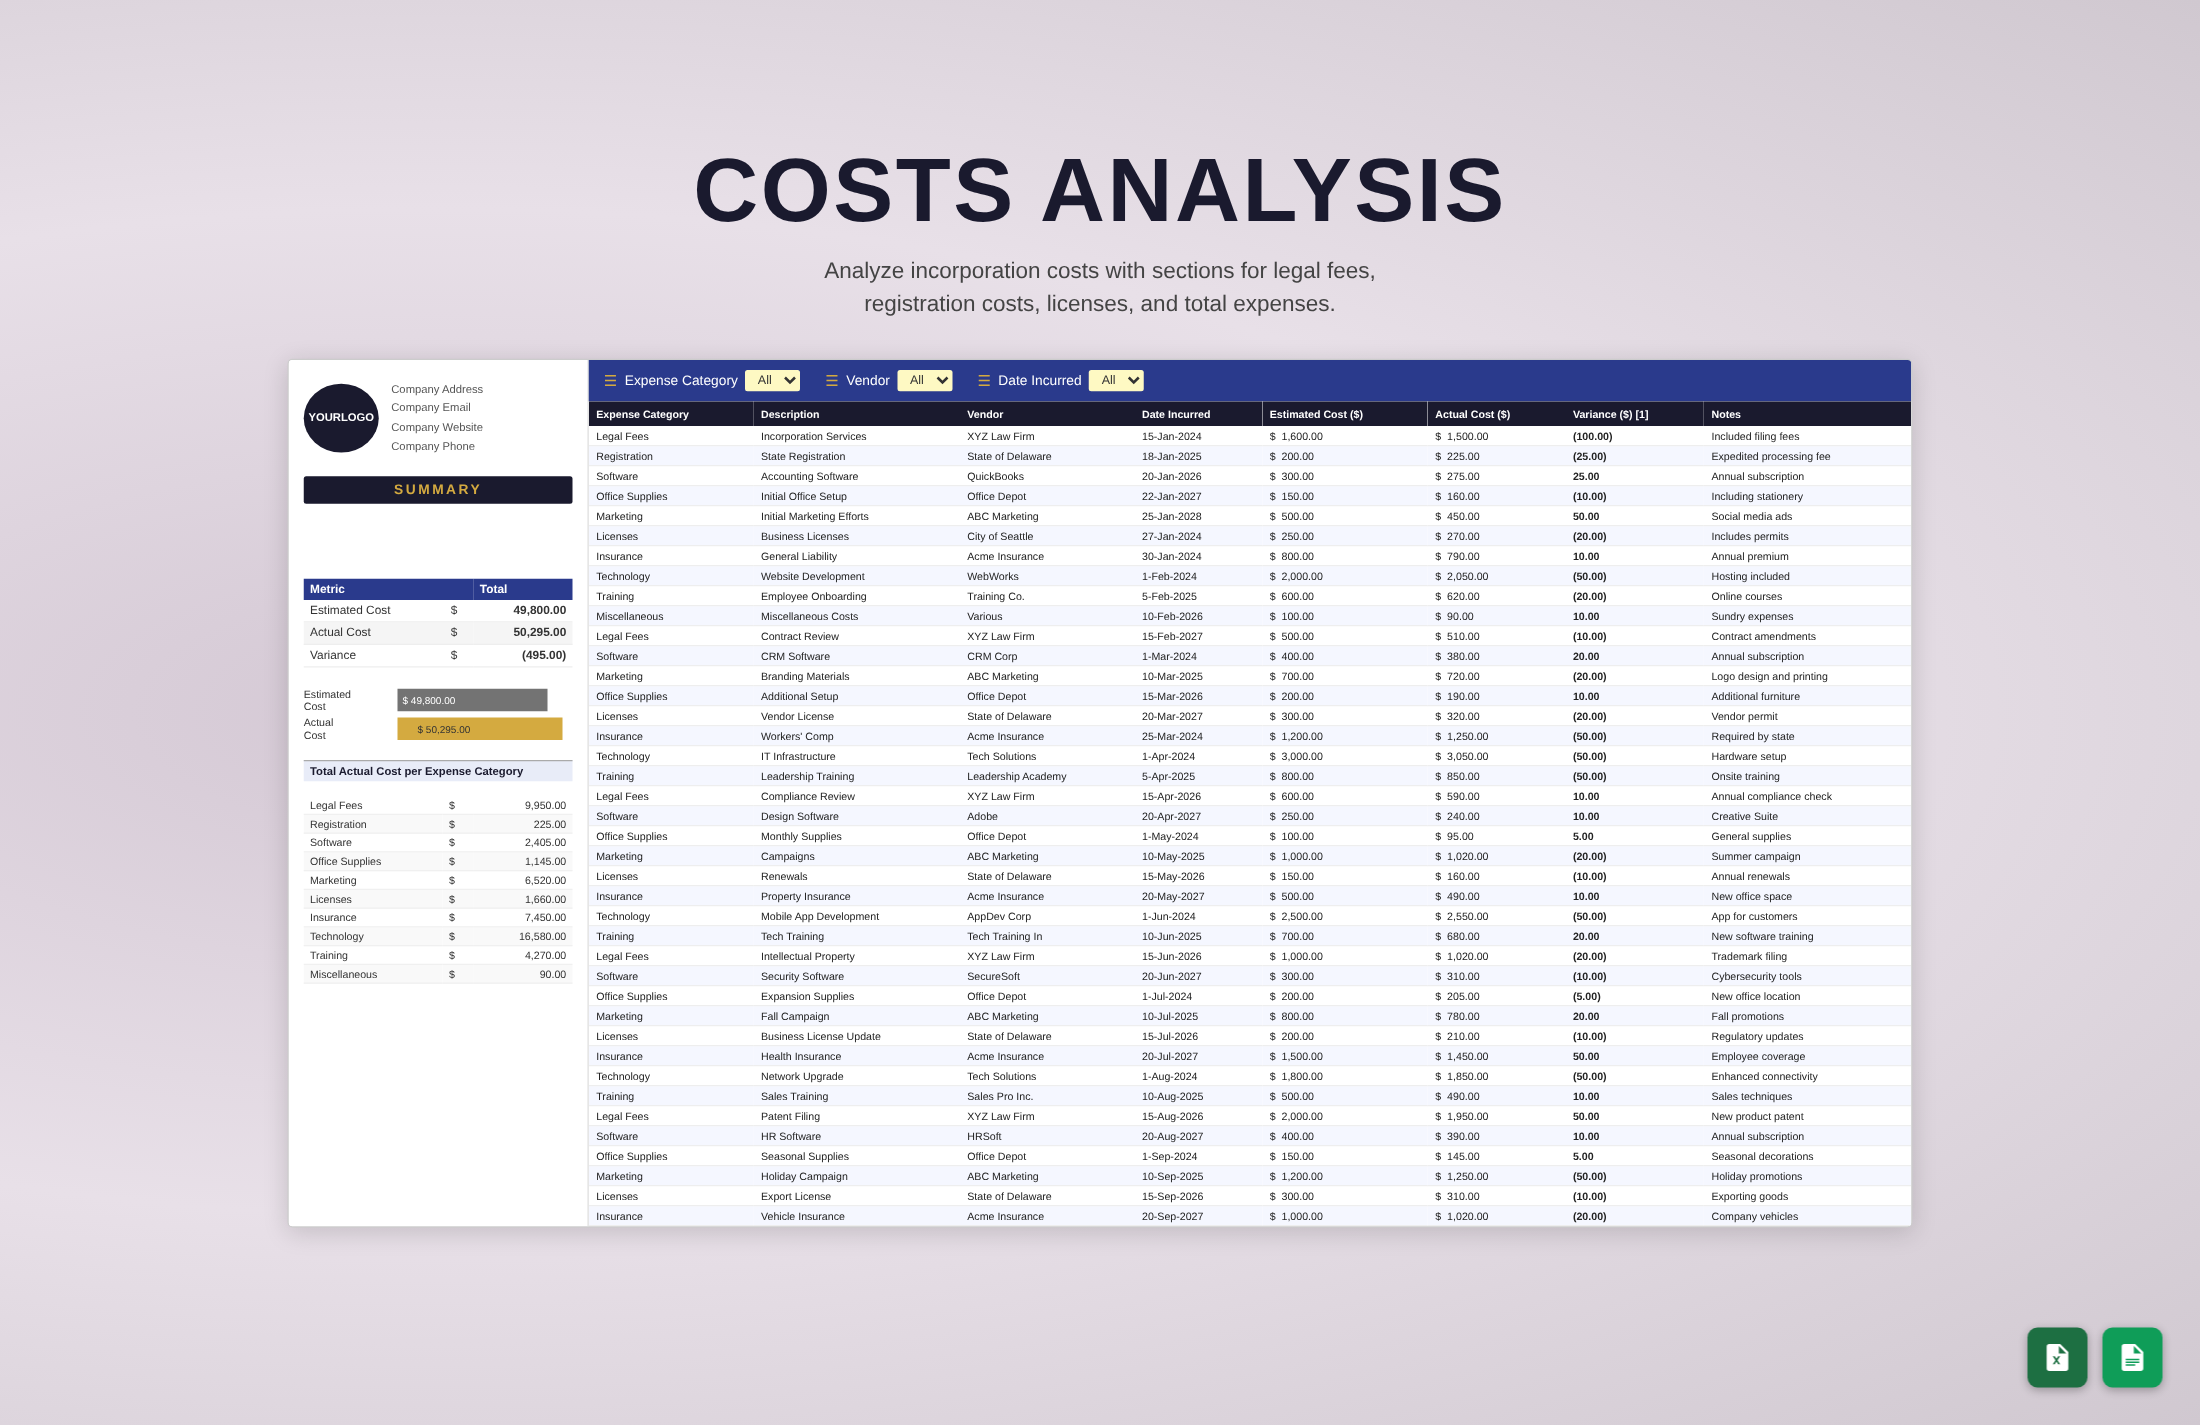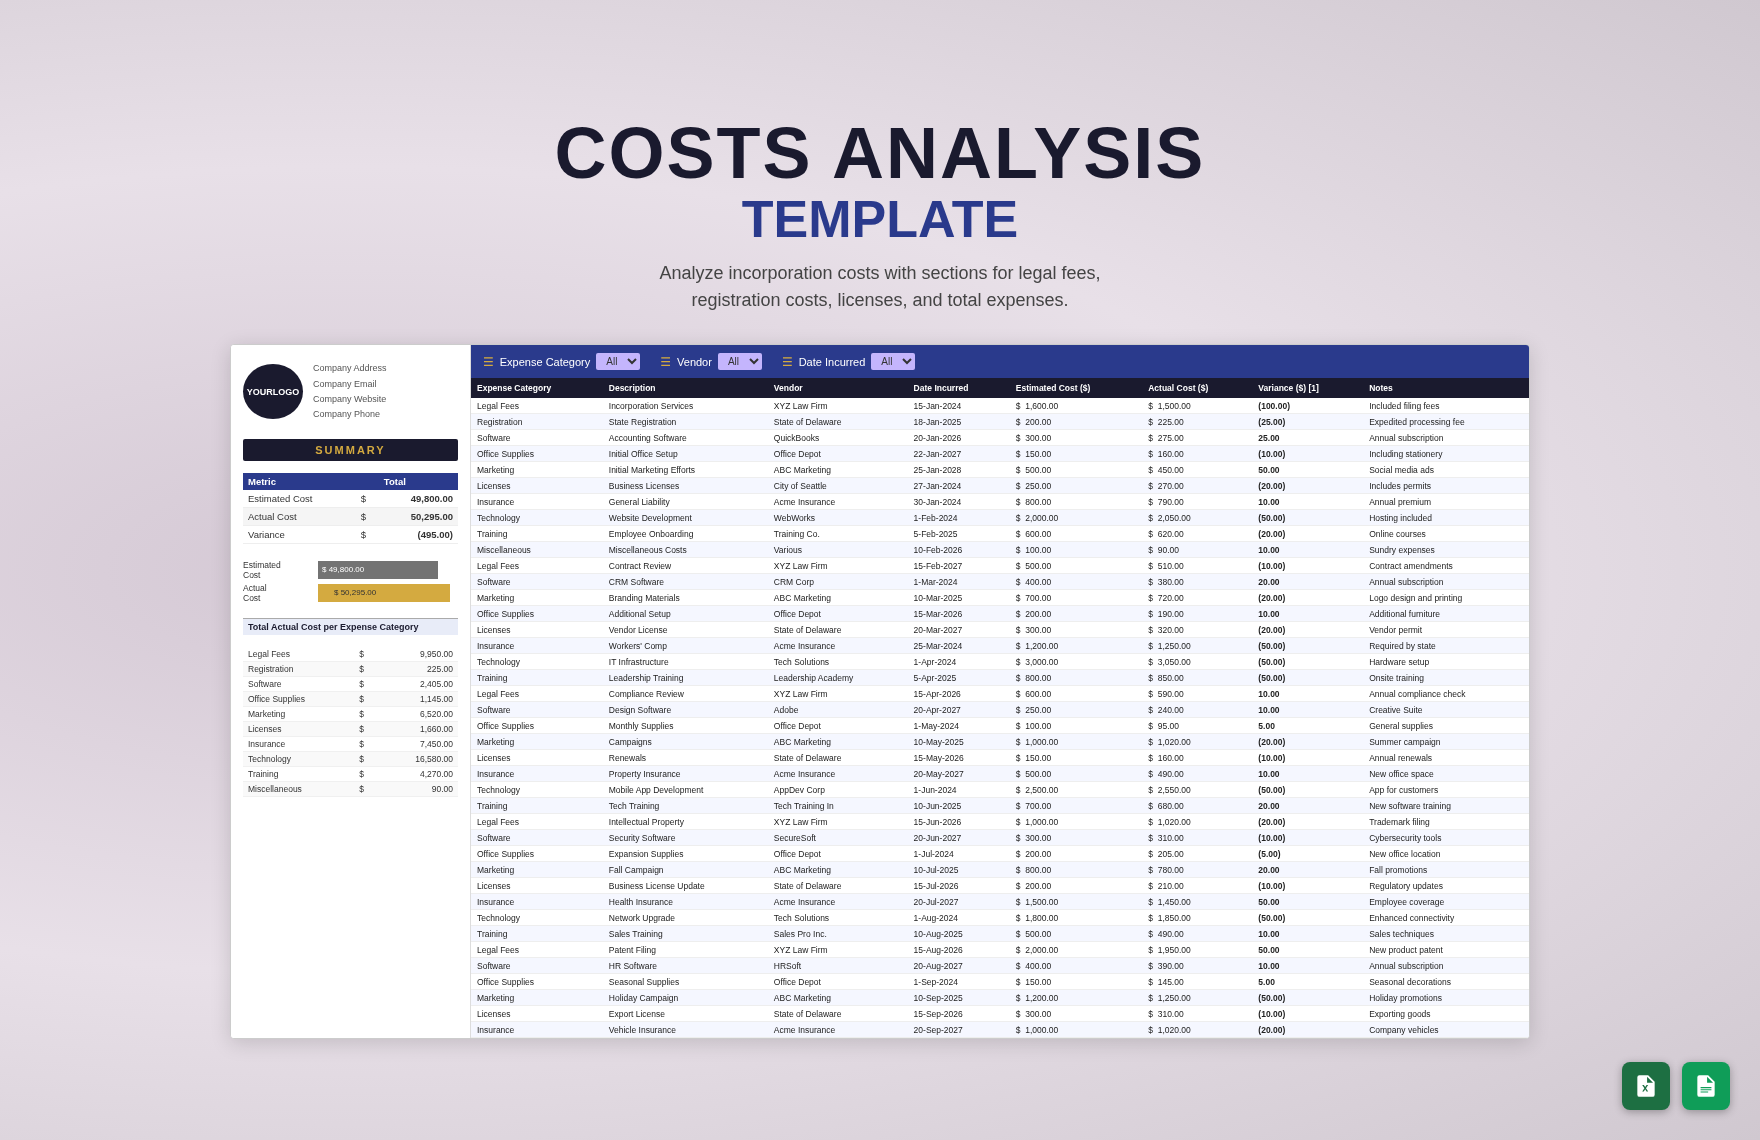--- a/index.html
+++ b/index.html
@@ -93,20 +93,21 @@
       font-size: 11px;
       font-weight: bold;
       letter-spacing: 2px;
       padding: 5px;
       border-radius: 2px;
     }
     .summary-table {
       width: 100%;
       border-collapse: collapse;
       font-size: 9.5px;
+      margin-top: 48px;
     }
     .summary-table th {
       background: #2a3a8c;
       color: white;
       padding: 3px 5px;
       text-align: left;
     }
     .summary-table td {
       padding: 3px 5px;
       border-bottom: 1px solid #eee;
@@ -185,21 +186,21 @@
       align-items: center;
       gap: 6px;
       color: white;
       font-size: 11px;
     }
     .filter-icon {
       color: #d4aa40;
       font-size: 12px;
     }
     .filter-select {
-      background: #c4b5fd;
+      background: #fef9c3;
       border: none;
       padding: 2px 6px;
       font-size: 10px;
       border-radius: 2px;
       color: #333;
     }
     
     .data-table-wrapper {
       overflow-y: auto;
       flex: 1;
@@ -253,21 +254,20 @@
     .sheets-icon { background: #0f9d58; }
   </style>
 </head>
 <body>
 
 <div class="title-section">
   <div class="main-title">
     <br>
     <span>COSTS ANALYSIS</span>
   </div>
-  <div class="sub-title">TEMPLATE</div>
   <div class="description">
     <span>Analyze incorporation costs with sections for legal fees,</span><br>
     <span>registration costs, licenses, and total expenses.</span>
   </div>
 </div>
 
 <div class="spreadsheet-container">
 
   <div class="sidebar">
 

